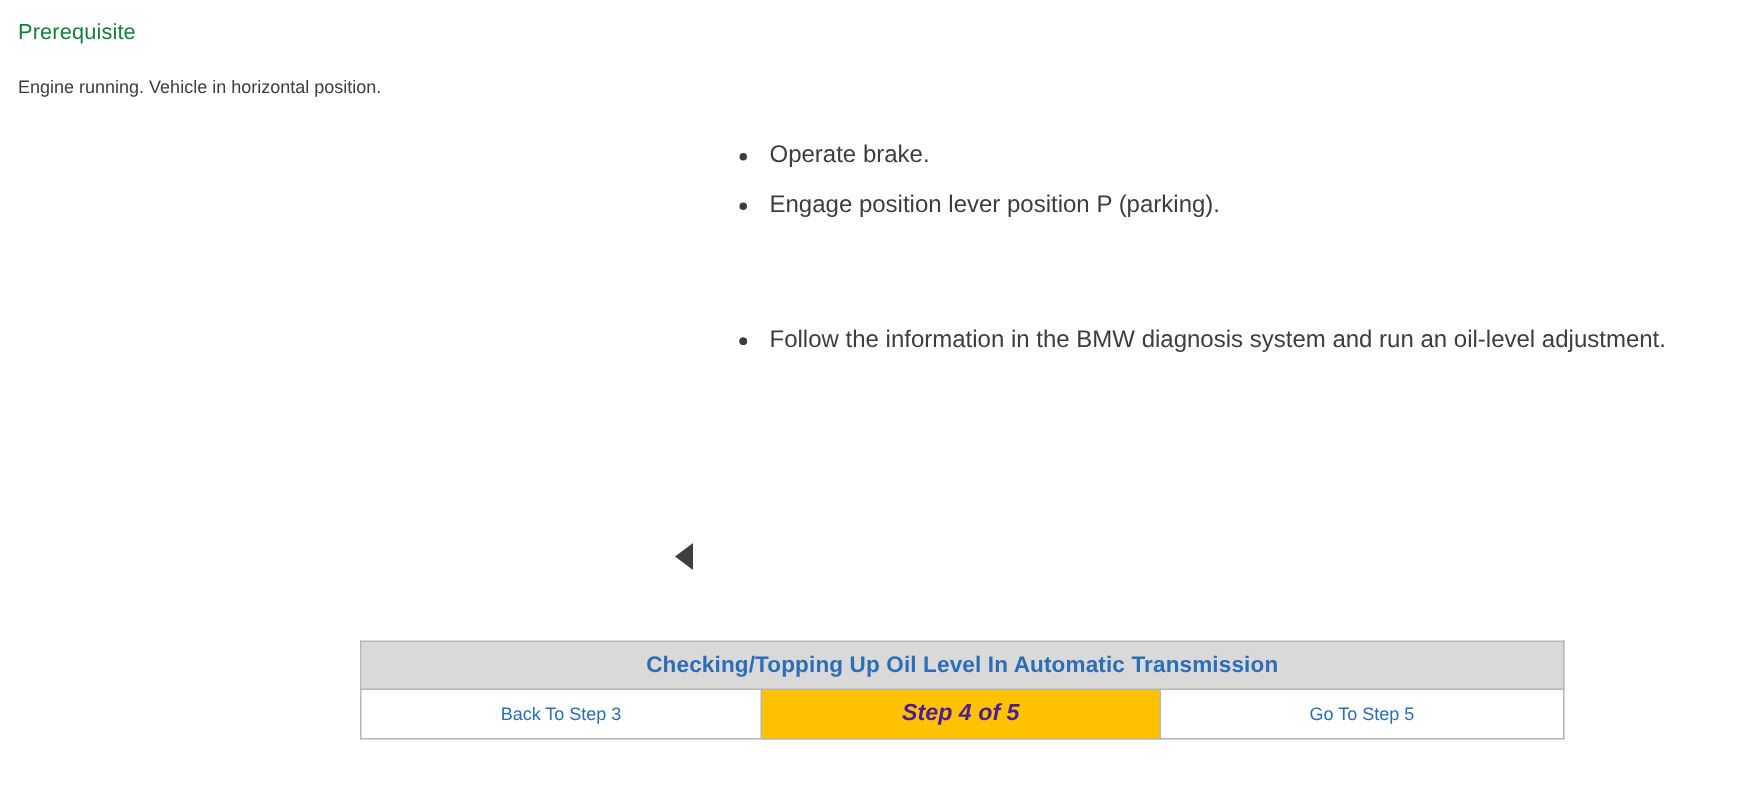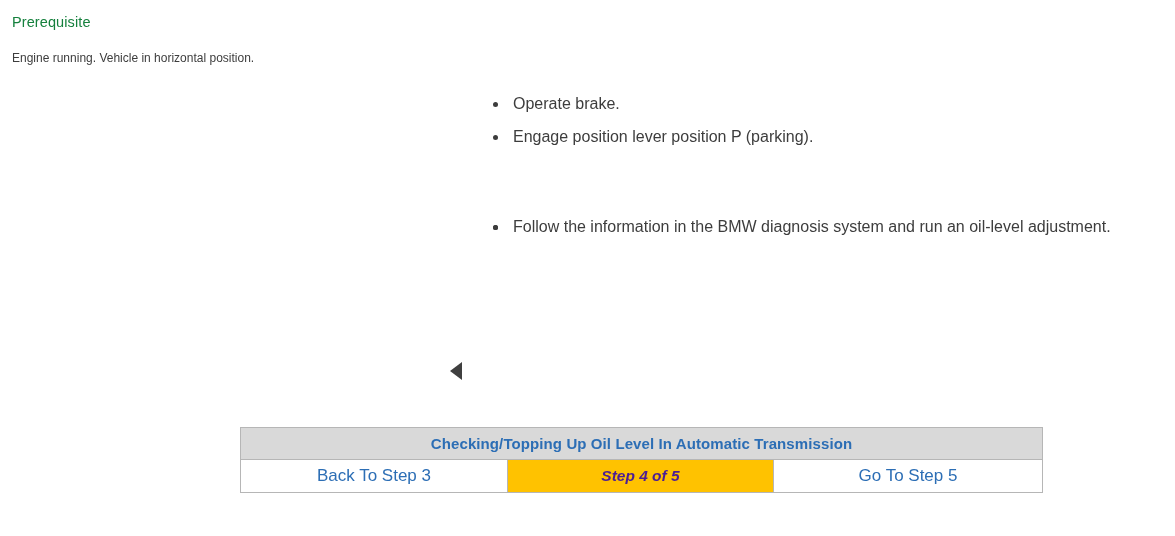--- a/index.html
+++ b/index.html
@@ -106,21 +106,21 @@
     background: #d9d9d9;
     height: 31px;
     font-size: 15px;
     font-weight: bold;
     color: #2c6eb5;
     letter-spacing: 0.1px;
   }
   .nav-table td.nav-cell {
     height: 32px;
     background: #ffffff;
-    font-size: 17px;
+    font-size: 12px;
   }
   .nav-table td.nav-cell a {
     color: #2c6eb5;
     text-decoration: none;
     display: block;
     line-height: 32px;
   }
   .nav-table td.nav-current {
     background: #ffc200;
     font-size: 15.5px;

